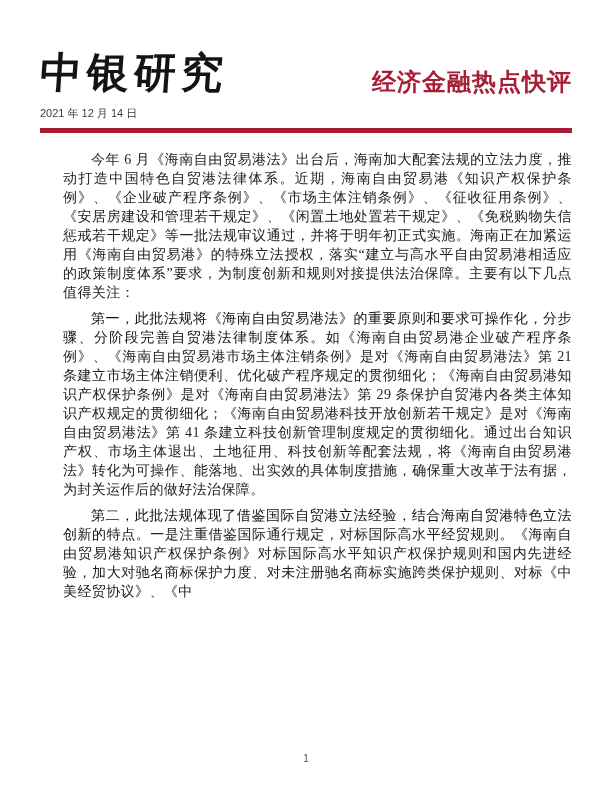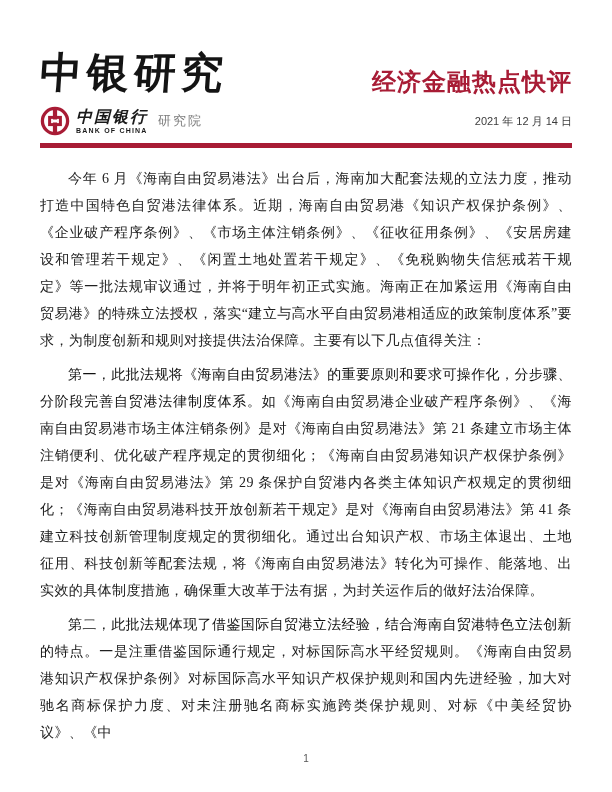--- a/index.html
+++ b/index.html
@@ -95,26 +95,27 @@
     font-family: "Liberation Sans", sans-serif;
     font-size: 19px;
     font-weight: 700;
     color: #000000;
     letter-spacing: 1px;
     white-space: nowrap;
   }
   .body-text { margin-top: 17px; }
   .body-para {
     font-size: 14px;
-    line-height: 27px;
+    line-height: 19px;
     text-align: justify;
     text-indent: 2em;
     color: #212121;
     letter-spacing: 0.4px;
     margin-bottom: 7px;
+    margin-left: 23px;
   }
   .body-para b {
     font-family: "Liberation Sans", sans-serif;
     font-weight: 400;
     color: #111111;
   }
 
   
   .page-number {
     position: absolute;
@@ -132,33 +133,20 @@
 
 <div class="page">
   <div class="content">
 
     <div class="header-row1">
       <div class="brand-calligraphy">中银研究</div>
       <div class="pub-title">经济金融热点快评</div>
     </div>
 
     <div class="header-row2">
-      <div class="bank-block">
-        <svg class="boc-logo" viewBox="0 0 100 100">
-          <circle cx="50" cy="50" r="42" fill="none" stroke="#A81C35" stroke-width="11"></circle>
-          <rect x="43" y="12" width="14" height="76" fill="#A81C35"></rect>
-          <rect x="32" y="38" width="36" height="24" fill="none" stroke="#A81C35" stroke-width="10"></rect>
-          <rect x="41" y="45" width="18" height="10" fill="#ffffff"></rect>
-        </svg>
-        <div class="bank-names">
-          <div class="bank-cn">中国银行</div>
-          <div class="bank-en">BANK OF CHINA</div>
-        </div>
-        <div class="institute">研究院</div>
-      </div>
       <div class="date-block">
         <span>2021 年 12 月 14 日</span>
       </div>
     </div>
 
     <div class="red-bar"></div>
 
 
     <div class="body-text">
       <p class="body-para"><b></b><span>今年 6 月《海南自由贸易港法》出台后，海南加大配套法规的立法力度，推动打造中国特色自贸港法律体系。近期，海南自由贸易港《知识产权保护条例》、《企业破产程序条例》、《市场主体注销条例》、《征收征用条例》、《安居房建设和管理若干规定》、《闲置土地处置若干规定》、《免税购物失信惩戒若干规定》等一批法规审议通过，并将于明年初正式实施。海南正在加紧运用《海南自由贸易港》的特殊立法授权，落实“建立与高水平自由贸易港相适应的政策制度体系”要求，为制度创新和规则对接提供法治保障。主要有以下几点值得关注：</span></p>

